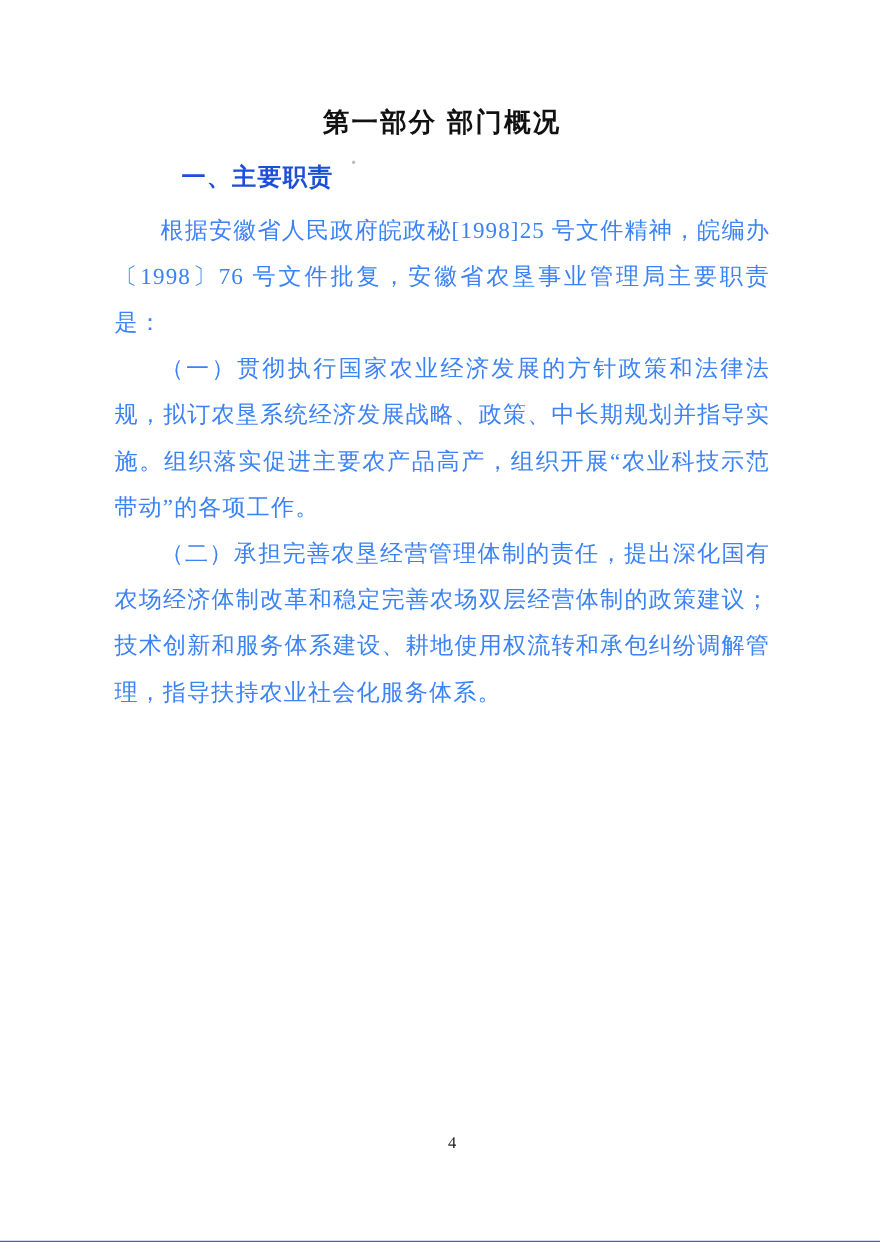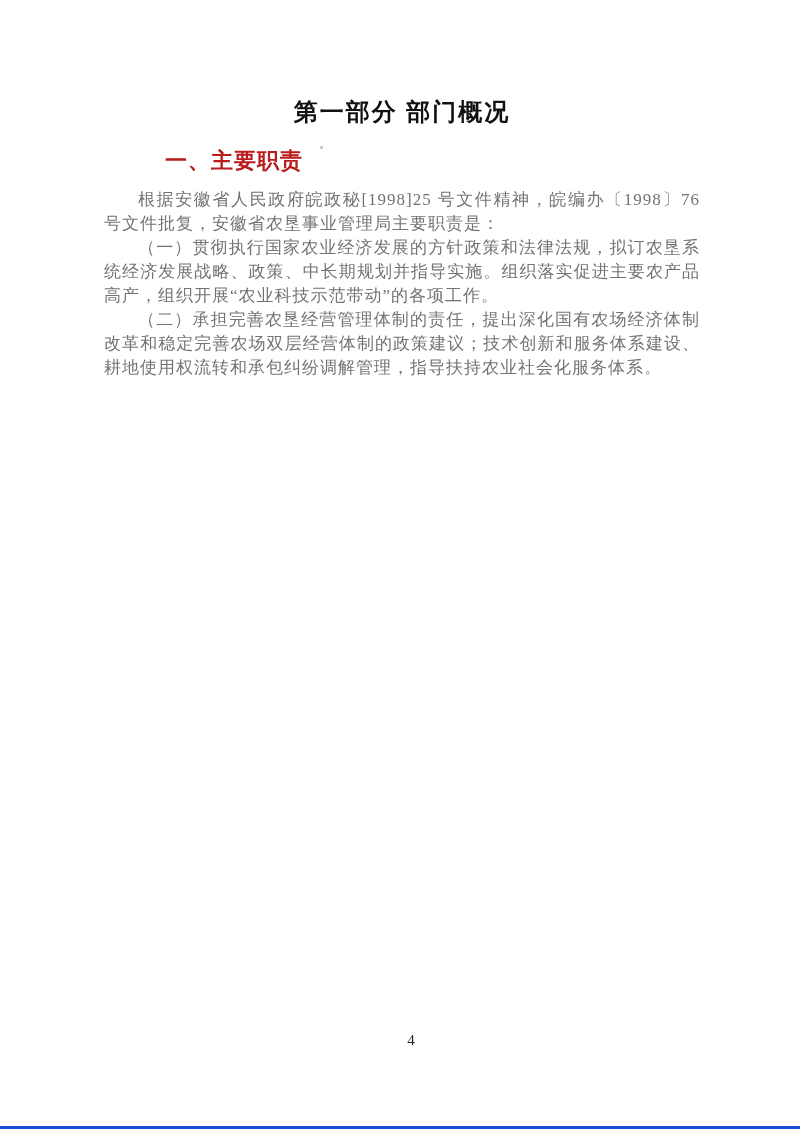--- a/index.html
+++ b/index.html
@@ -10,21 +10,21 @@
     width: 800px;
     height: 1129px;
     background: #ffffff;
     position: relative;
     overflow: hidden;
   }
   .page {
     position: absolute;
     inset: 0;
     background: #ffffff;
-    border-bottom: 3px solid #1d4ed8;
+    border-bottom: 1px solid #1d4ed8;
     box-sizing: border-box;
   }
   .content {
     position: absolute;
     left: 104px;
     top: 0;
     width: 596px;
   }
   .doc-title {
     margin: 97px 0 0 0;
@@ -37,35 +37,35 @@
     color: #111111;
   }
   .section-heading {
     margin: 19px 0 0 0;
     font-family: "Liberation Sans", sans-serif;
     font-weight: bold;
     font-size: 22px;
     line-height: 30px;
     text-indent: 61px;
     letter-spacing: 1px;
-    color: #b91c1c;
+    color: #1d4ed8;
   }
   .body-text {
     margin-top: 12px;
   }
   .body-text p {
     margin: 0;
     font-family: "Liberation Serif", serif;
-    font-size: 17px;
-    line-height: 24px;
+    font-size: 21px;
+    line-height: 42px;
     letter-spacing: 1px;
     text-align: justify;
     text-justify: inter-character;
     text-indent: 2em;
-    color: #737373;
+    color: #3b82f6;
   }
   .page-number {
     position: absolute;
     top: 1032px;
     left: 104px;
     width: 596px;
     padding-left: 18px;
     box-sizing: border-box;
     text-align: center;
     font-family: "Liberation Serif", serif;

